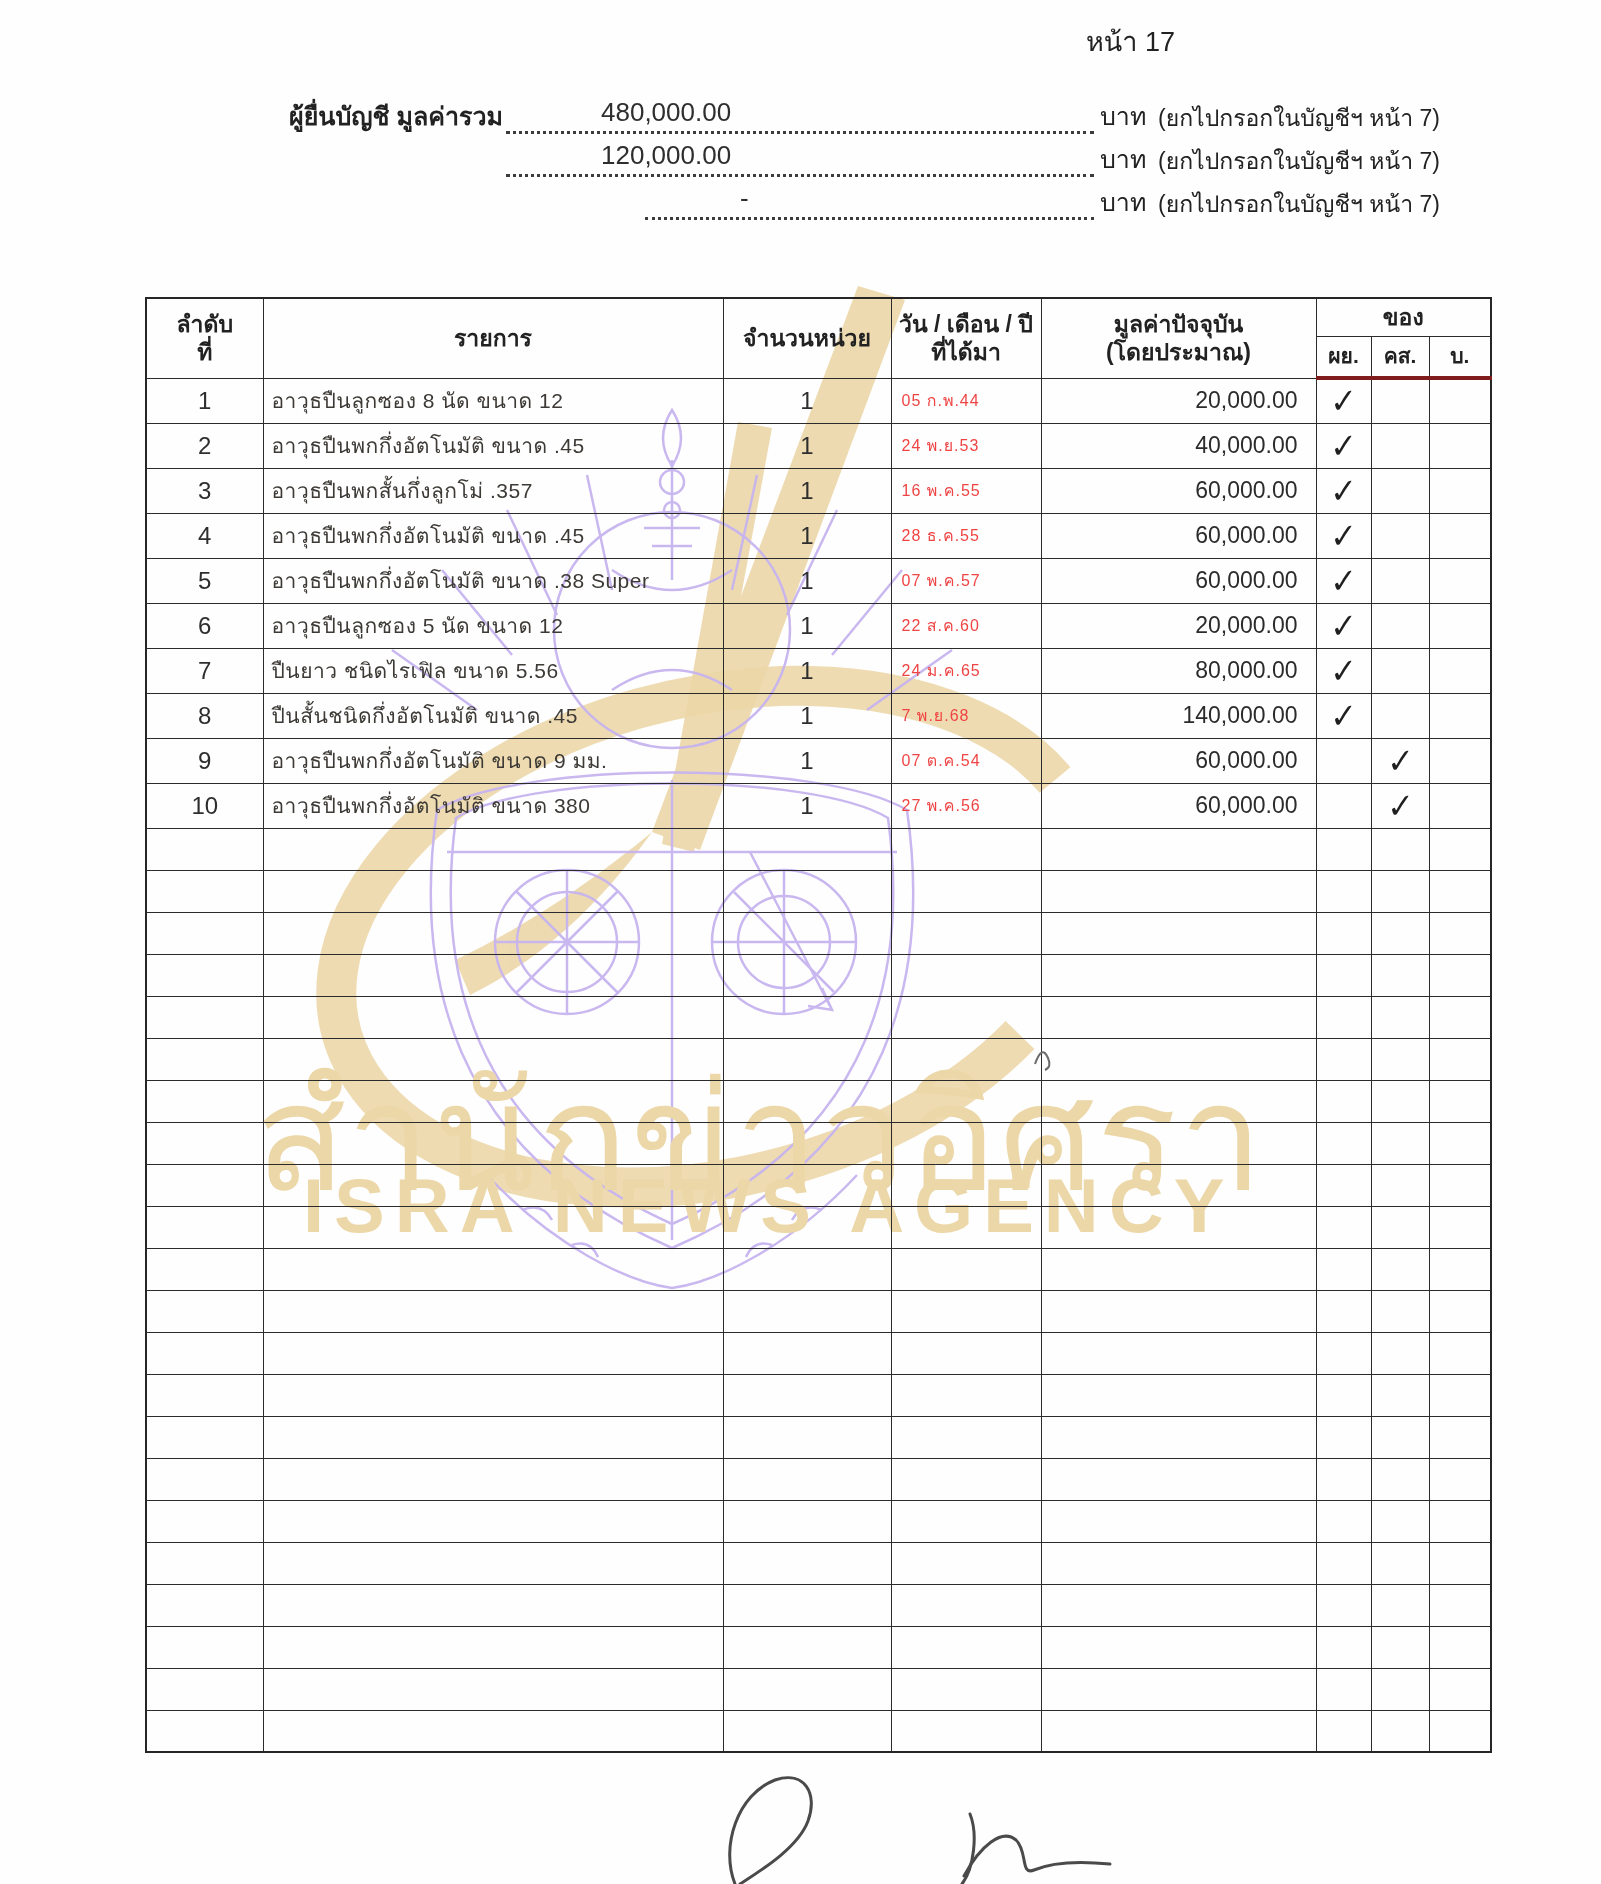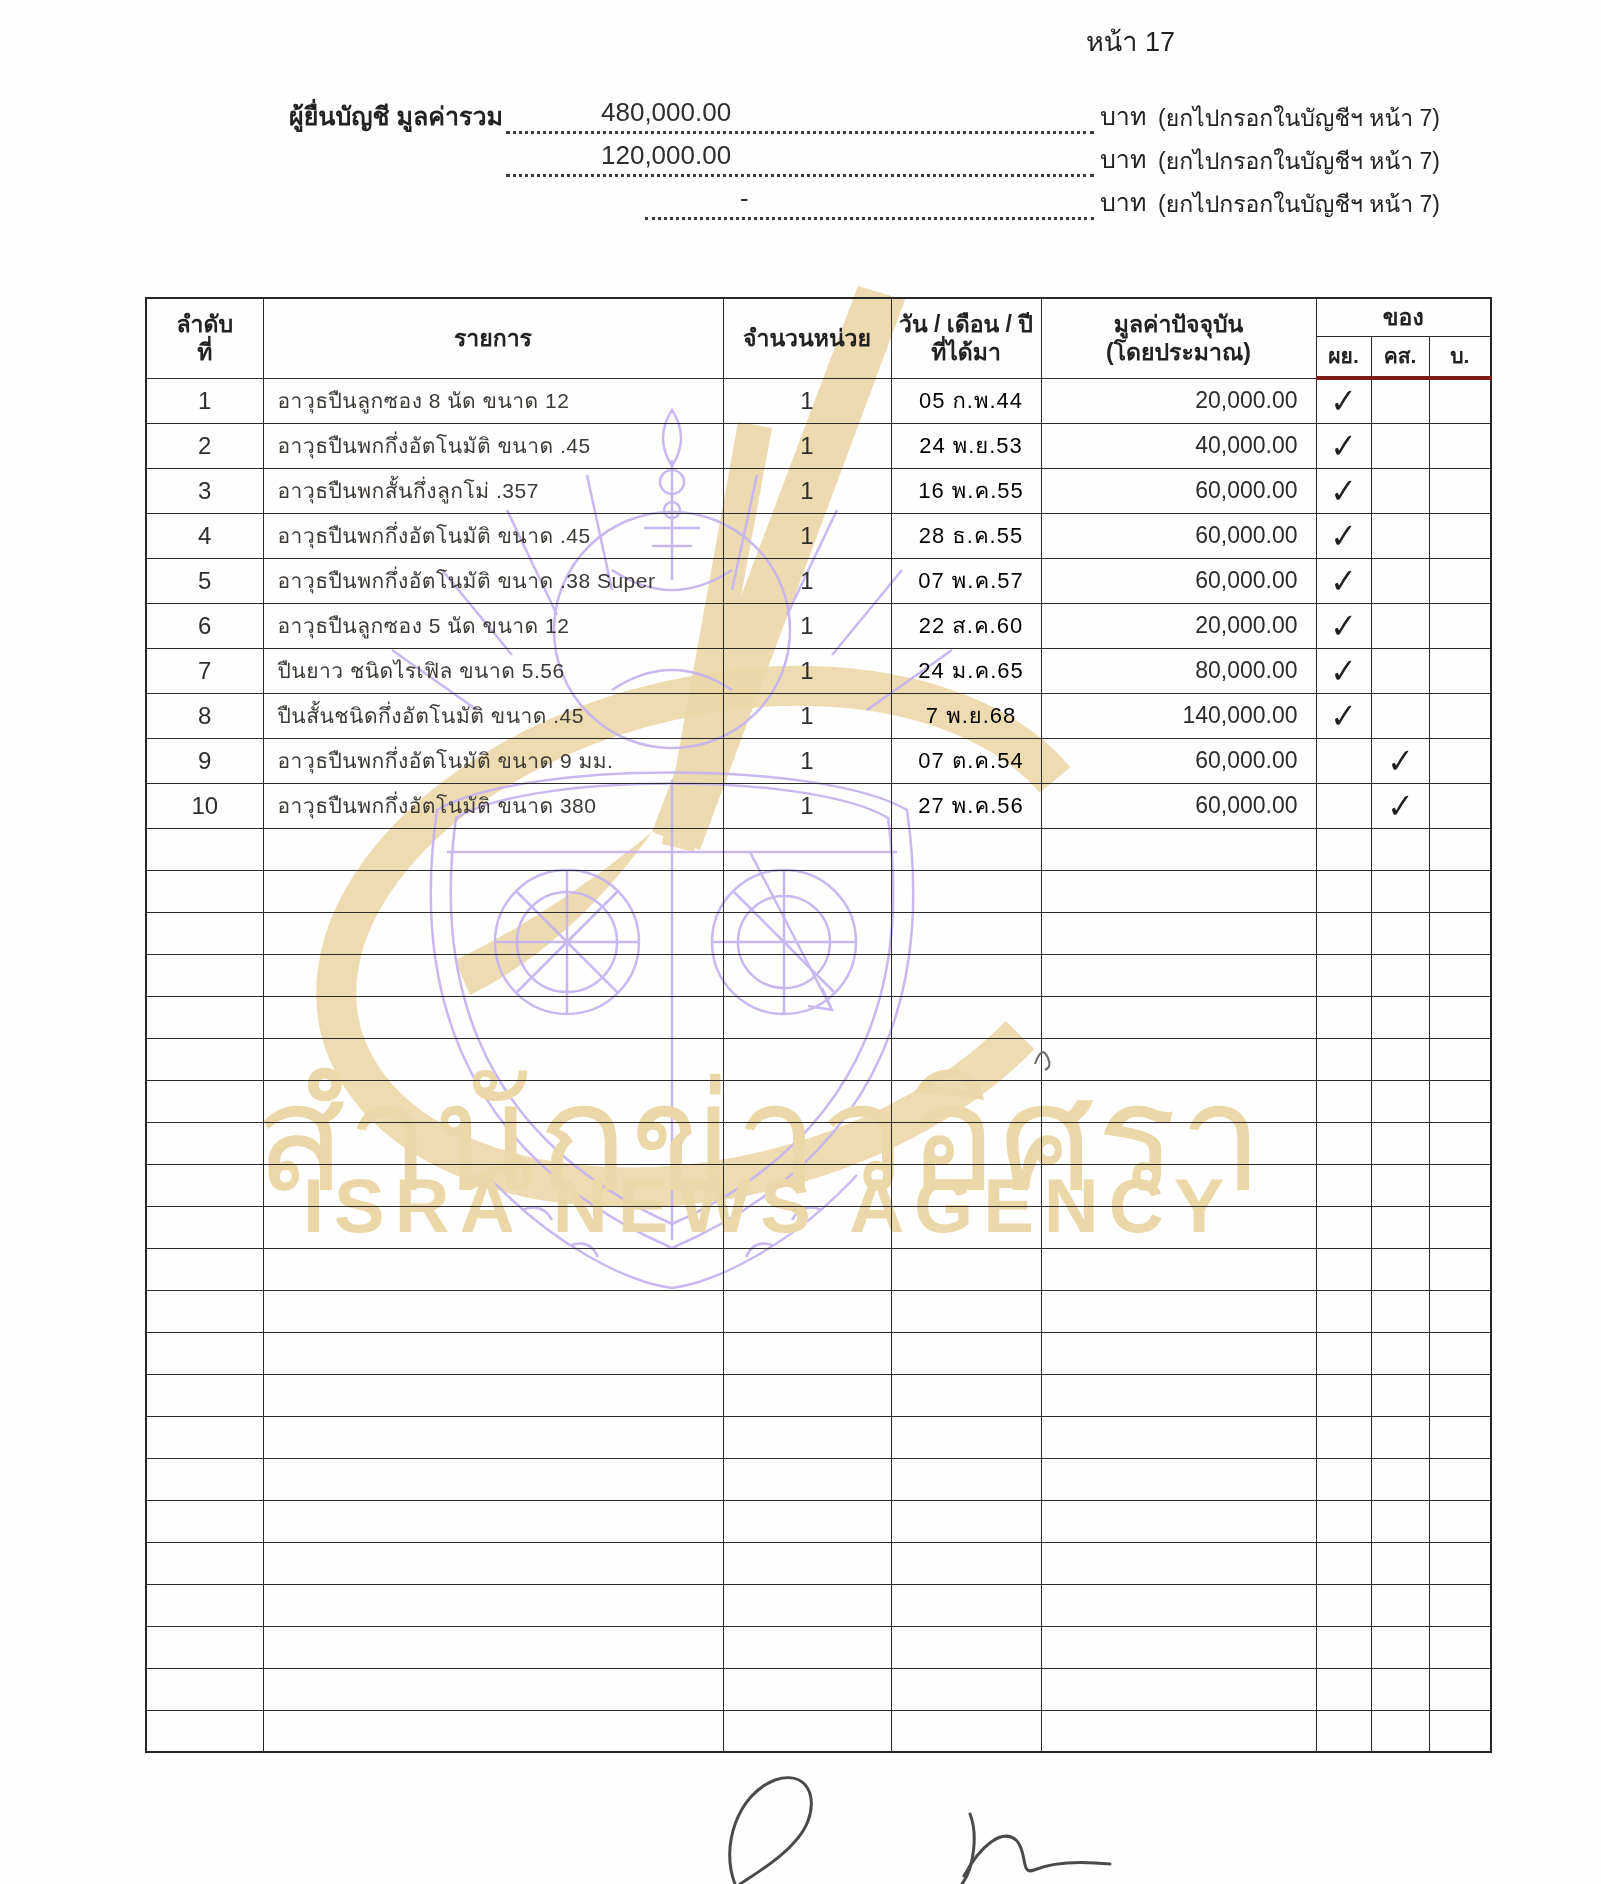--- a/index.html
+++ b/index.html
@@ -31,23 +31,23 @@
   .doc-table th,.doc-table td{border:1px solid #2b2b2b;padding:0;overflow:hidden;}
   .doc-table{border:2px solid #262626;}
   .doc-table thead th{font-size:23px;font-weight:600;text-align:center;vertical-align:middle;
                       white-space:pre-line;line-height:1.25;}
   .doc-table thead tr.h1{height:38px;}
   .doc-table thead tr.h2{height:42px;}
   .doc-table thead tr.h2 th{border-bottom:4px solid #7f1d1d;font-size:21px;}
   tr.filled{height:45px;}
   tr.empty{height:42px;}
   td.c-no{text-align:center;font-size:24px;color:#2e2e2e;}
-  td.c-item{text-align:left;padding-left:14px;font-size:21px;color:#3d3a36;letter-spacing:.5px;}
+  td.c-item{text-align:left;padding-left:8px;font-size:21px;color:#3d3a36;letter-spacing:.5px;}
   td.c-qty{text-align:center;font-size:24px;color:#2e2e2e;}
-  td.c-date{text-align:center;padding-left:10px;font-size:22px;color:#000000;letter-spacing:1px;}
+  td.c-date{text-align:left;padding-left:10px;font-size:16px;color:#ef4444;letter-spacing:1px;}
   td.c-val{text-align:right;padding-right:18px;font-size:23px;color:#2b2b2b;}
   td.c-chk{text-align:center;}
   .check{display:inline-block;font-size:32px;font-weight:bold;color:#1f1f1f;
          transform:rotate(-8deg) skewX(-8deg);line-height:1;}
 
   
   .footnote{position:absolute;top:1754px;left:145px;width:1345px;text-align:right;
             font-size:23px;z-index:3;}
   .footnote .fn-label{font-weight:700;text-decoration:underline;}
 

